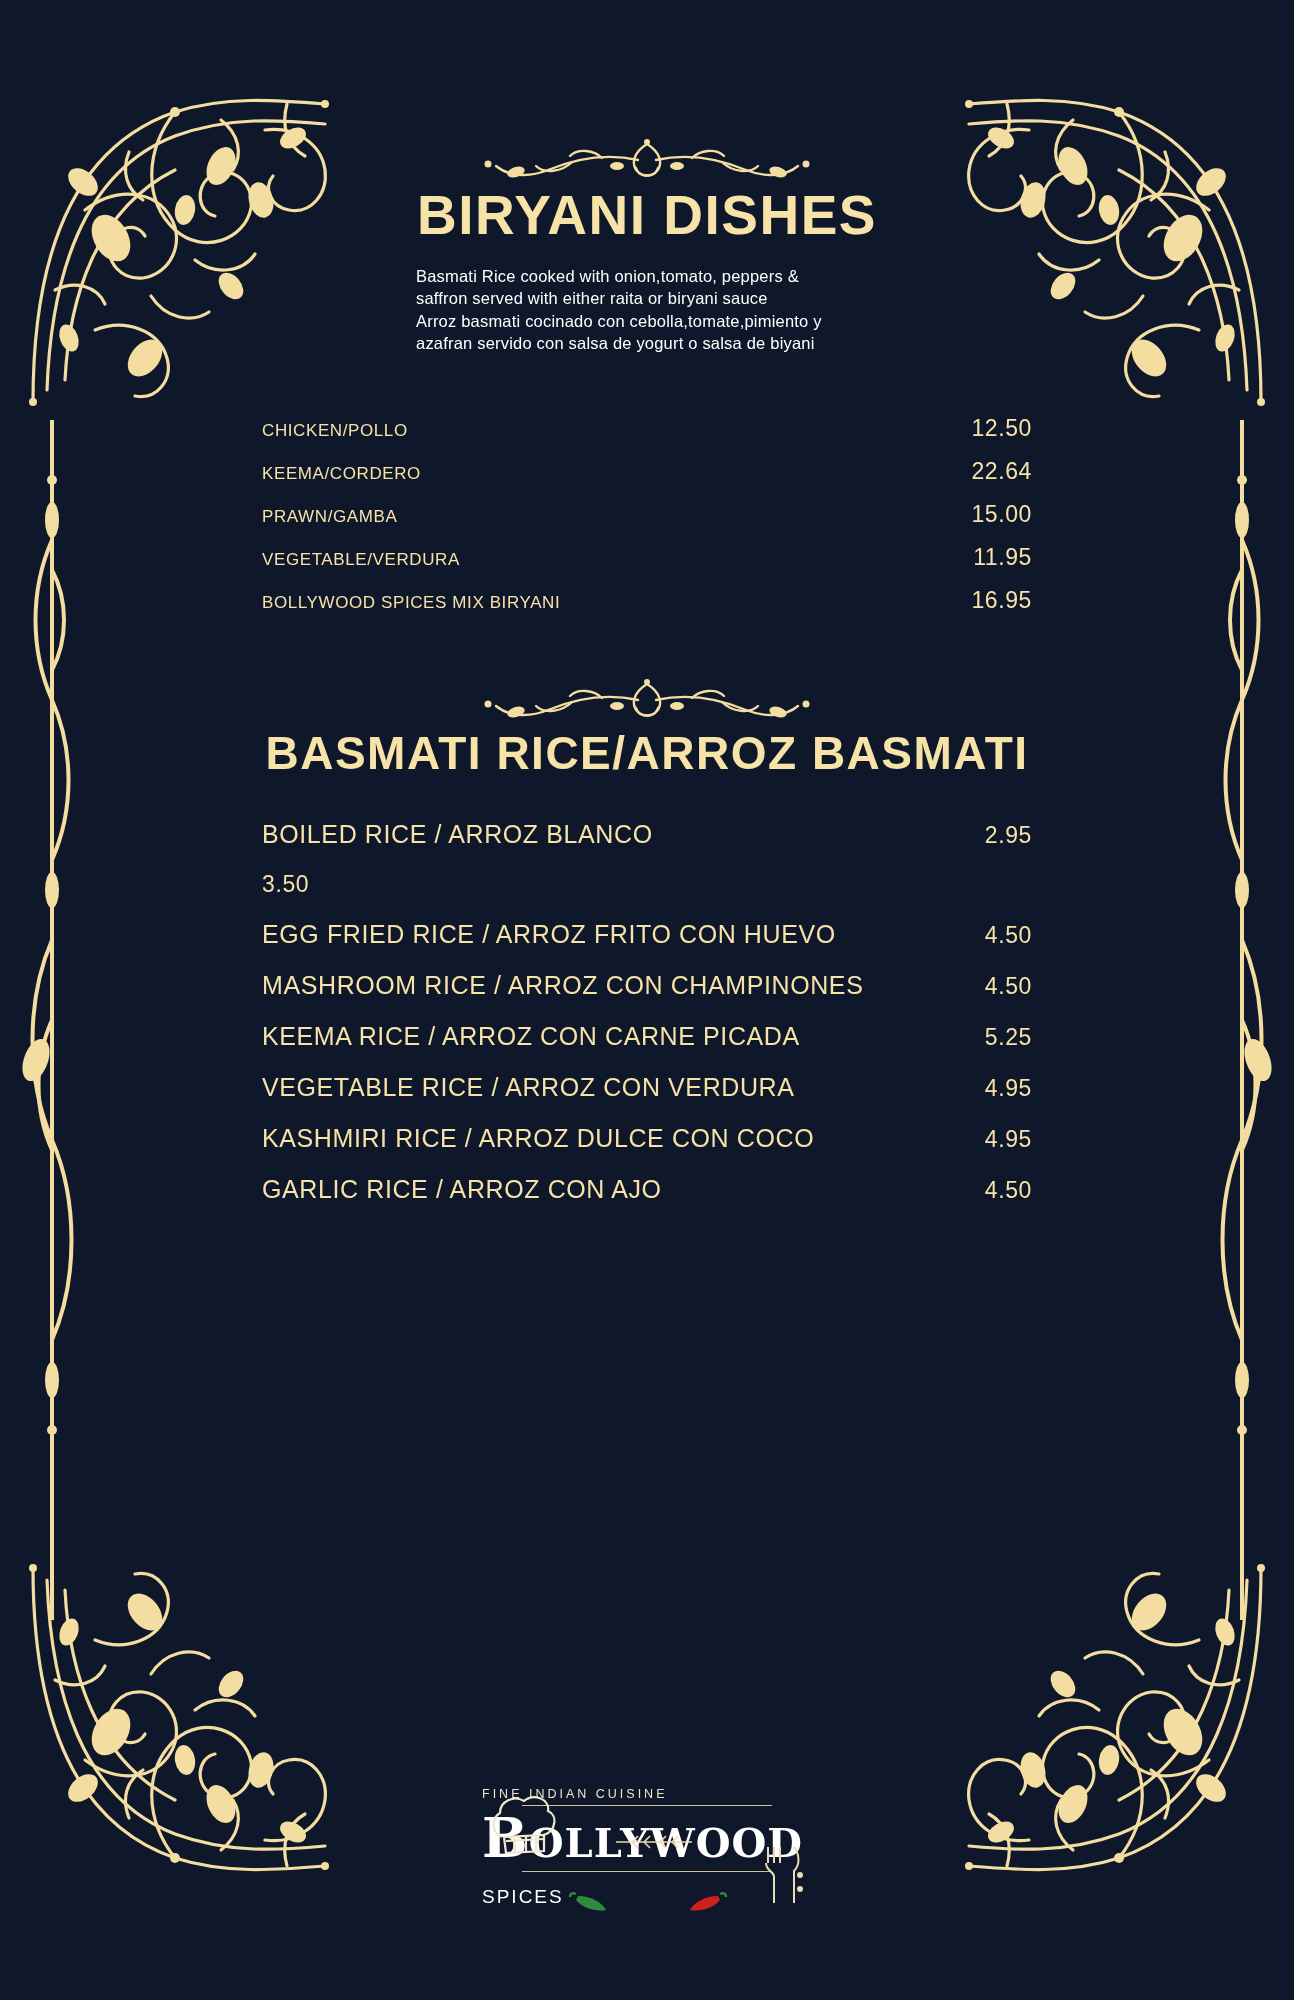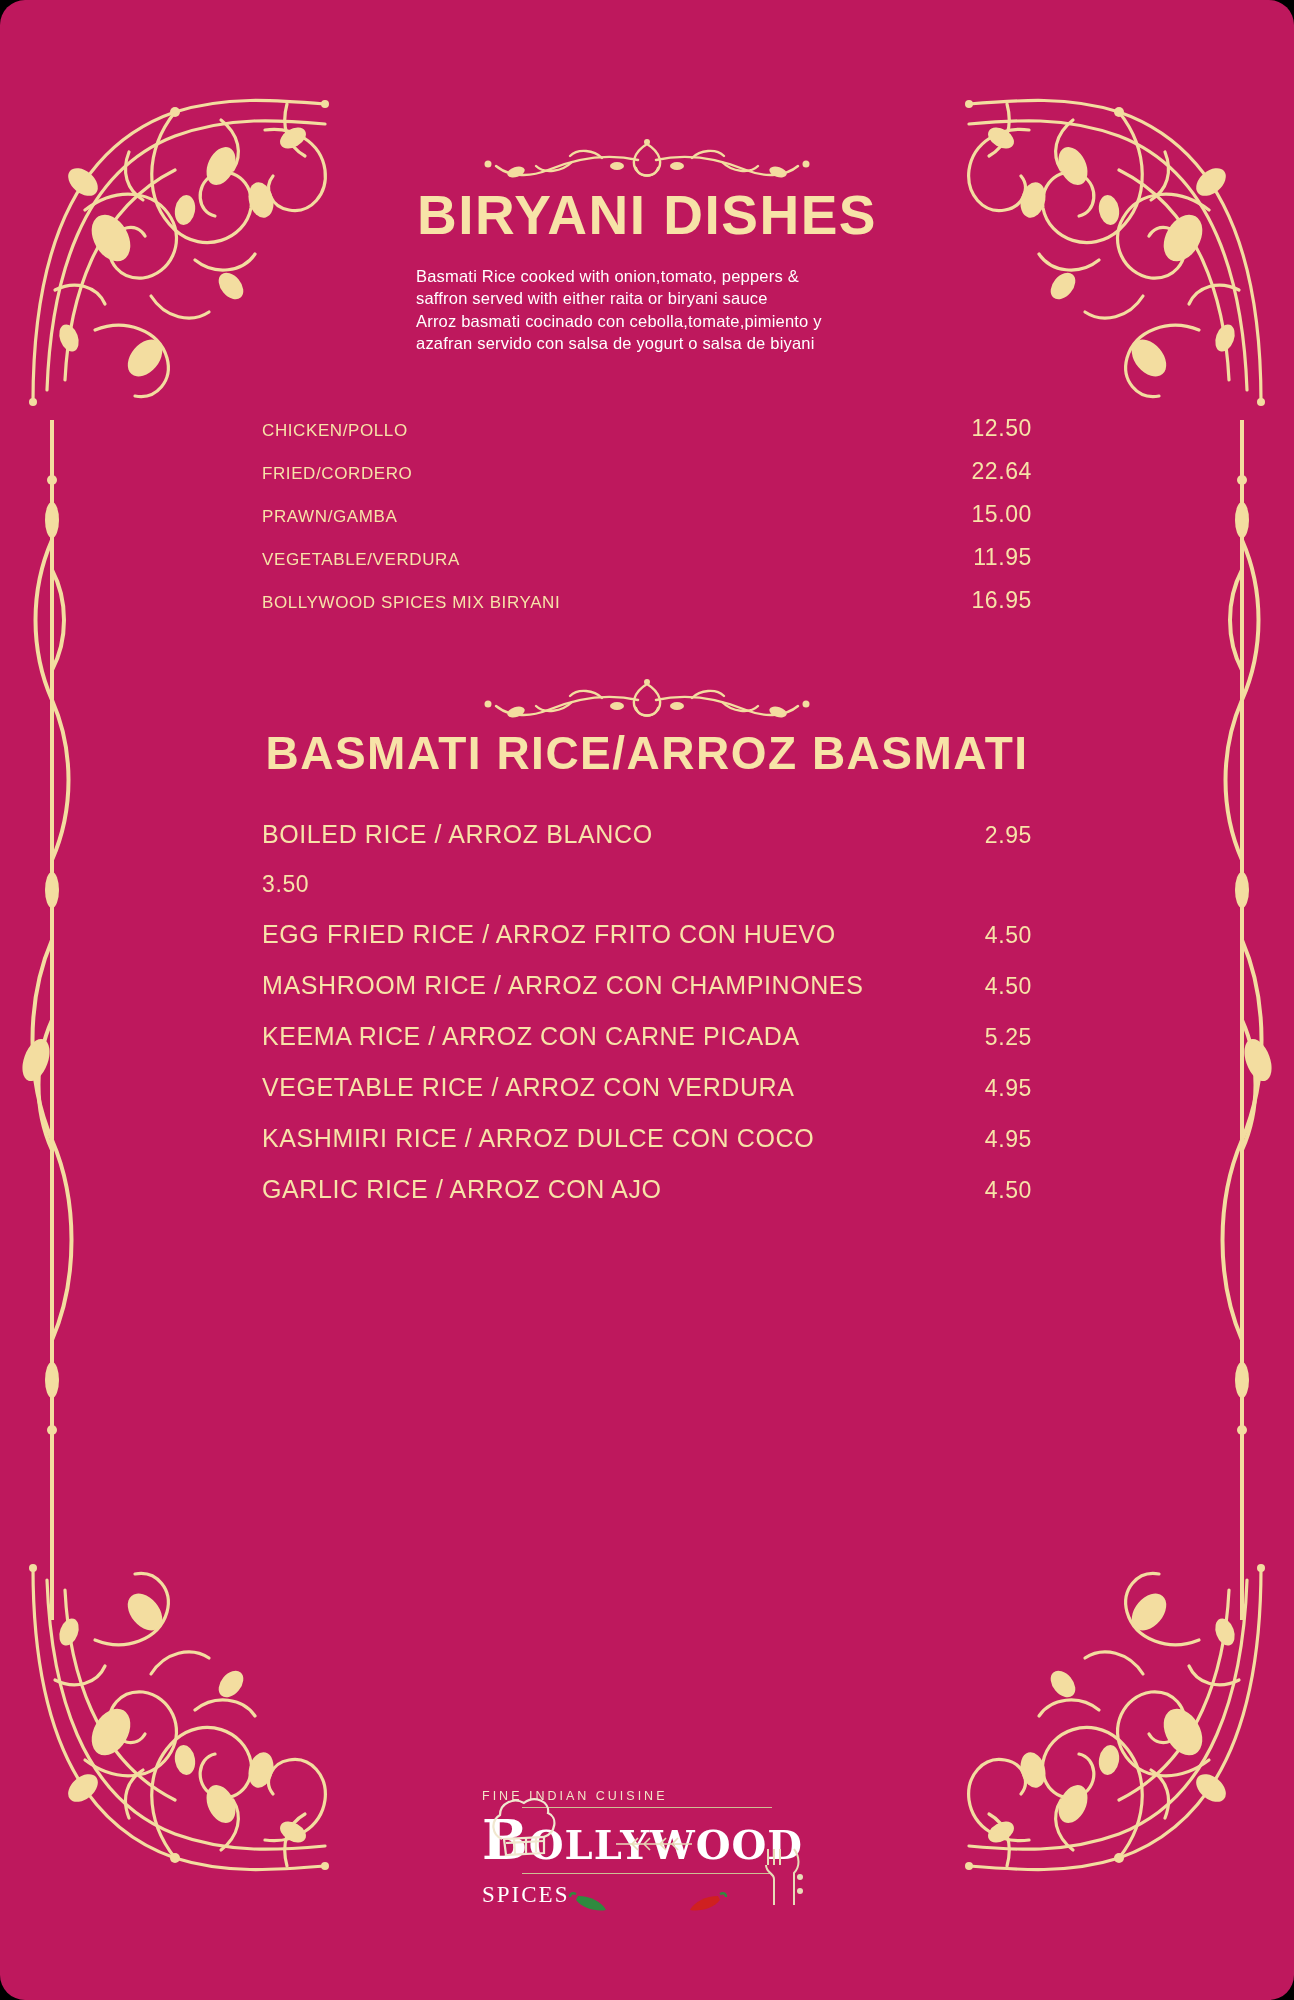--- a/index.html
+++ b/index.html
@@ -12,22 +12,21 @@
     height: 2000px;
     position: relative;
     overflow: hidden;
     font-family: "Liberation Sans", sans-serif;
     color: #f5dfa0;
   }
 
   .page {
     position: absolute;
     inset: 0;
-    background: #be185d;
-    border-radius: 25px;
+    background: #0f172a;
   }
 
   
   .corner {
     position: absolute;
     width: 320px;
     height: 320px;
     pointer-events: none;
   }
   .corner svg { width: 100%; height: 100%; display: block; }
@@ -140,25 +139,25 @@
   .logo-main {
     font-family: "DejaVu Serif", serif;
     font-size: 40px;
     font-weight: 700;
     color: #ffffff;
     letter-spacing: 1px;
     line-height: 1.05;
   }
   .logo-main .cap { font-size: 54px; }
   .logo-sub {
-    font-family: Liberation Serif, serif;
-    font-size: 23px;
+    font-family: Liberation Sans, sans-serif;
+    font-size: 19px;
     color: #ffffff;
     letter-spacing: 2px;
-    margin-top: 8px;
+    margin-top: 14px;
   }
   .logo-rule {
     height: 1px;
     background: #cdbf94;
     margin: 4px auto;
     width: 250px;
   }
   .chef-hat {
     position: absolute;
     left: 6px;
@@ -395,21 +394,21 @@
         <div>Arroz basmati cocinado con cebolla,tomate,pimiento y</div>
         <div>azafran servido con salsa de yogurt o salsa de biyani</div>
       </div>
 
       <ul class="items" id="biryani-items">
         <li class="item">
           <span class="nm">CHICKEN/POLLO</span>
           <span class="pr">12.50</span>
         </li>
         <li class="item">
-          <span class="nm">FRIED/CORDERO</span>
+          <span class="nm">KEEMA/CORDERO</span>
           <span class="pr">22.64</span>
         </li>
         <li class="item">
           <span class="nm">PRAWN/GAMBA</span>
           <span class="pr">15.00</span>
         </li>
         <li class="item">
           <span class="nm">VEGETABLE/VERDURA</span>
           <span class="pr">11.95</span>
         </li>

